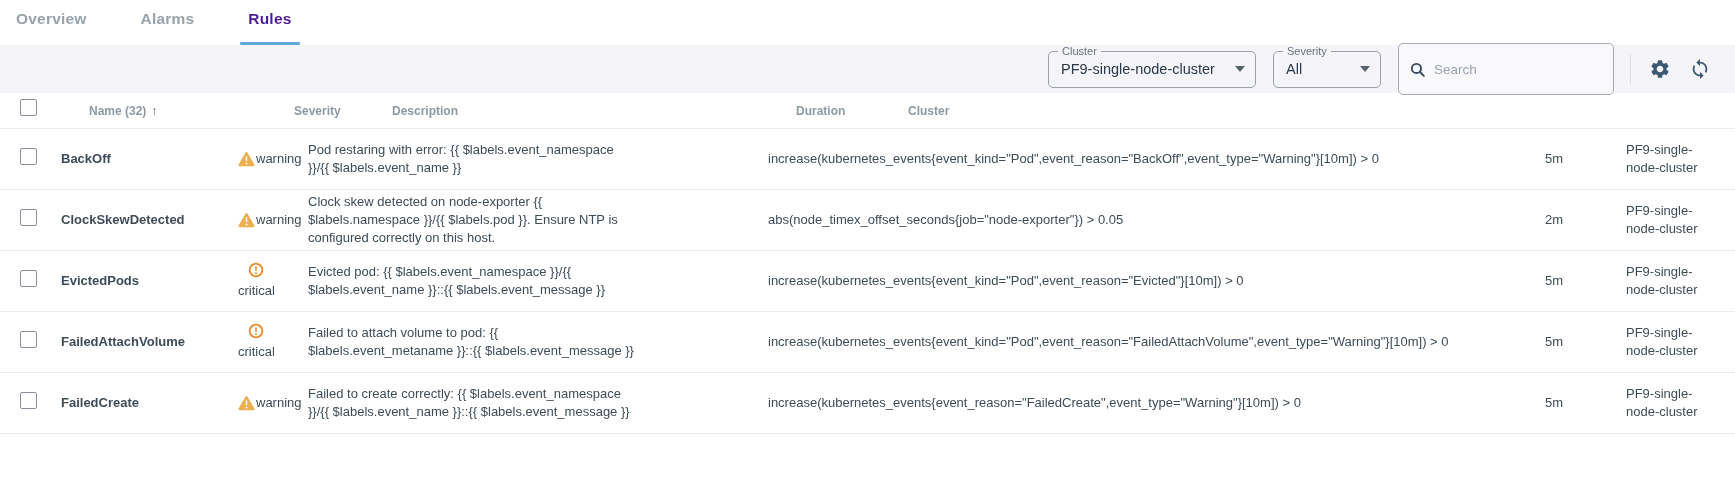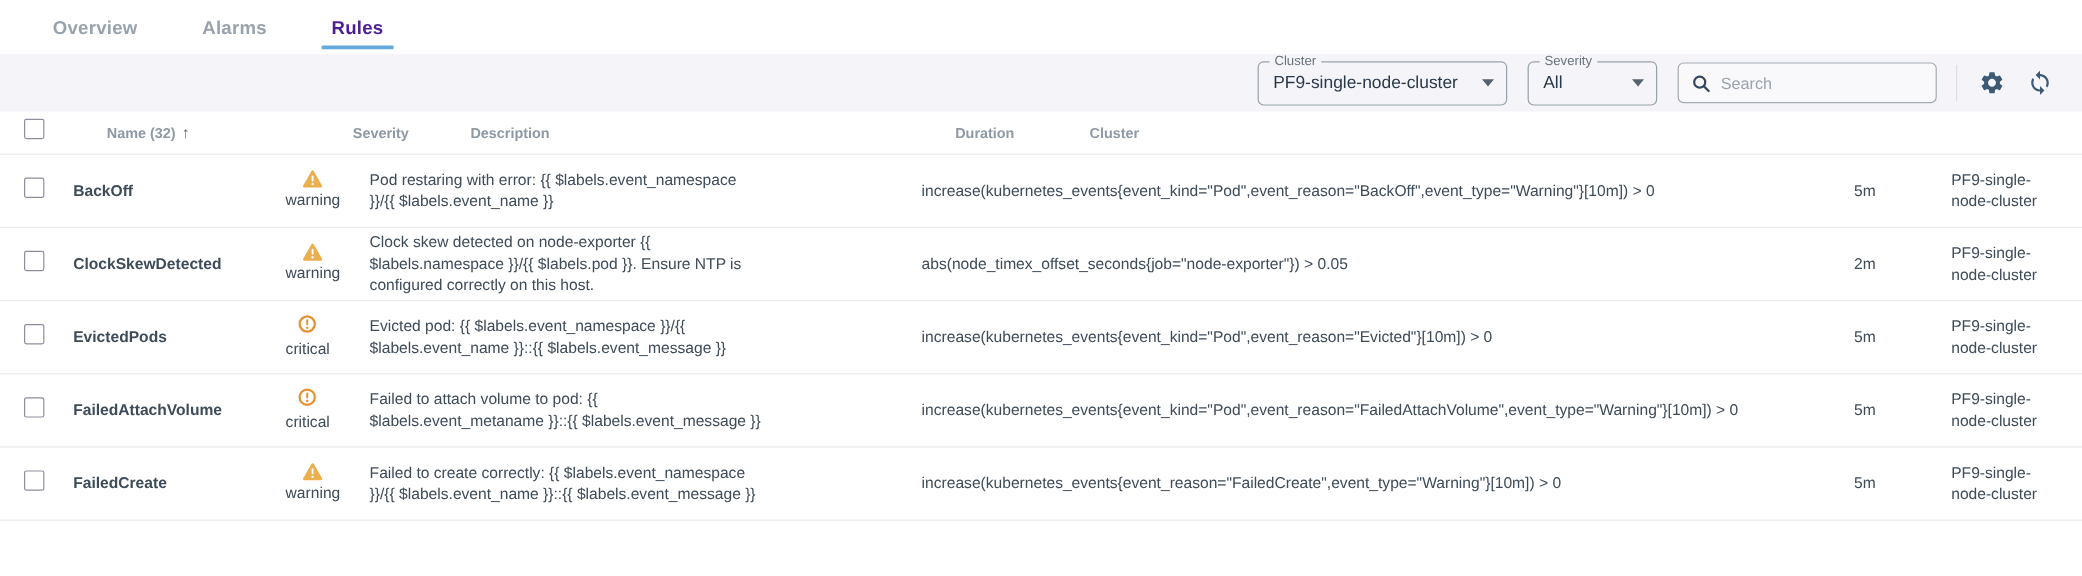--- a/index.html
+++ b/index.html
@@ -1,34 +1,34 @@
 <!DOCTYPE html>
 <html><head>
 <meta charset="utf-8">
 <style>
   * { margin:0; padding:0; box-sizing:border-box; }
   html,body { background:#fff; }
   body { font-family:"Liberation Sans", sans-serif; color:#3e4b58; }
   .page { width:1735px; height:480px; background:#fff; overflow:hidden; position:relative; }
 
   
-  .tabs { height:45px; display:flex; align-items:center; padding-left:38px; background:#fff; }
+  .tabs { height:45px; display:flex; padding-left:10px; background:#fff; }
   .tab { font-size:15.5px; font-weight:700; color:#98a2ac; margin-right:42px; padding:10px 6px 8px 6px; position:relative; cursor:pointer; letter-spacing:.2px;}
   .tab.active { color:#4c1d95; }
   .tab.active::after { content:""; position:absolute; left:-2px; right:-2px; bottom:0; height:3px; background:#64a9dc; border-radius:1px; }
 
   
   .toolbar { height:48px; background:#f5f5f9; display:flex; align-items:center; justify-content:flex-end; padding-right:18px; }
   .select { position:relative; height:37px; border:1px solid #98a1aa; border-radius:5px; display:flex; align-items:center; padding:0 10px 0 12px; margin-right:17px; cursor:pointer; }
   .select-label { position:absolute; top:-7px; left:9px; font-size:11px; color:#68737d; background:#f5f5f9; padding:0 4px; }
   .select-value { font-size:14.5px; color:#29384a; margin-right:14px; white-space:nowrap; }
   .select.cluster { width:208px; justify-content:space-between; }
   .select.severity { width:108px; justify-content:space-between; }
   .caret { width:0; height:0; border-left:5px solid transparent; border-right:5px solid transparent; border-top:6px solid #56626e; }
-  .search-box { width:216px; height:34px; border:1px solid #a4aab2; border-radius:5px; background:#f9f9fc; display:flex; align-items:center; padding:0 10px; margin-right:16px; }
+  .search-box { width:216px; height:52px; border:1px solid #a4aab2; border-radius:5px; background:#f9f9fc; display:flex; align-items:center; padding:0 10px; margin-right:16px; }
   .search-box svg { flex:0 0 auto; margin-right:8px; }
   .search-box input { border:none; outline:none; background:transparent; font-size:13.5px; color:#3e4b58; width:100%; font-family:"Liberation Sans", sans-serif; }
   .search-box input::placeholder { color:#9aa3ad; }
   .toolbar-divider { width:1px; height:30px; background:#dddfe6; margin-right:16px; }
   .icon-btn { background:none; border:none; cursor:pointer; padding:2px; margin-right:14px; display:flex; align-items:center; }
   .icon-btn:last-child { margin-right:4px; }
 
   
   .grid { display:grid; grid-template-columns:41px 177px 70px 376px 84px 777px 81px 1fr; align-items:center; padding-left:20px; padding-right:12px; }
   .thead { height:36px; border-bottom:1px solid #e8eaec;gap:28px; }
@@ -37,21 +37,21 @@
   .row { height:61px; border-bottom:1px solid #e8eaec; }
   .checkbox { display:inline-block; width:17px; height:17px; border:1.5px solid #8d8da0; border-radius:2px; background:#fff; cursor:pointer; }
   .name-cell { font-size:13.5px; font-weight:700; color:#2e3a46; }
   .cell { font-size:13px; color:#3e4b58; line-height:1.4; }
   .summary-cell { padding-right:48px; }
   .expr-cell { font-size:13px; white-space:nowrap; overflow:hidden; }
   .cluster-cell { padding-right:14px; }
 
   .sev-cell { display:flex; width:max-content; }
   .sev-cell .sev-icon { display:none; line-height:0; }
-  .sev-cell.sev-warning { flex-direction:column; align-items:center; gap:1px; }
+  .sev-cell.sev-warning { flex-direction:row; align-items:center; gap:1px; }
   .sev-cell.sev-warning .warning-icon { display:block; }
   .sev-cell.sev-critical { flex-direction:column; align-items:center; gap:4px; }
   .sev-cell.sev-critical .critical-icon { display:block; }
   .sev-text { font-size:13px; color:#3e4b58; }
 </style>
 </head>
 <body>
 
 <div class="page">
 

